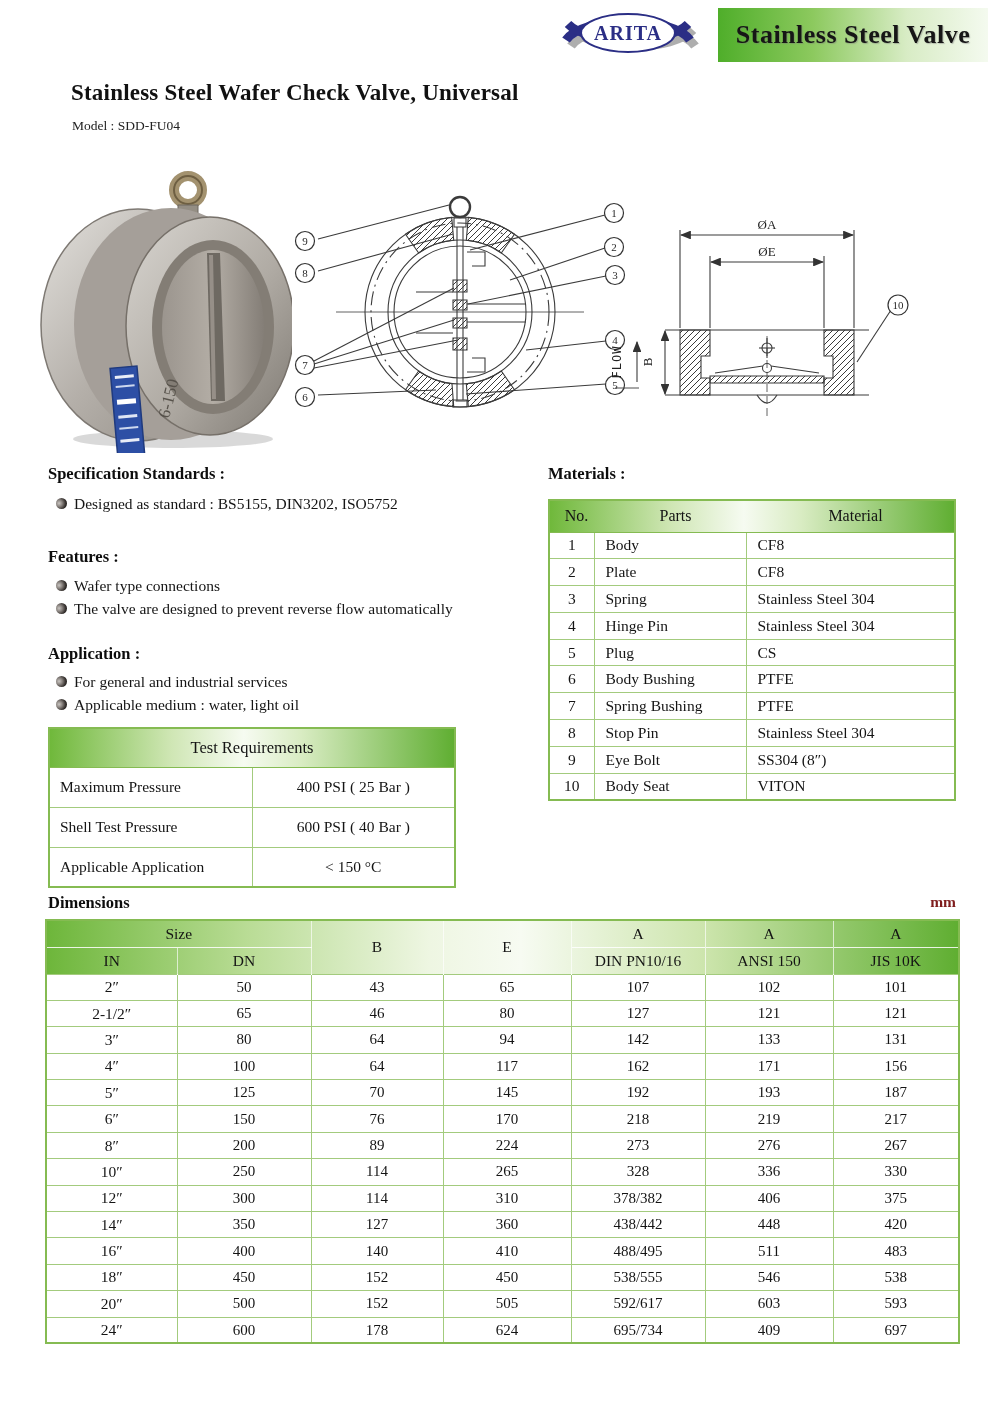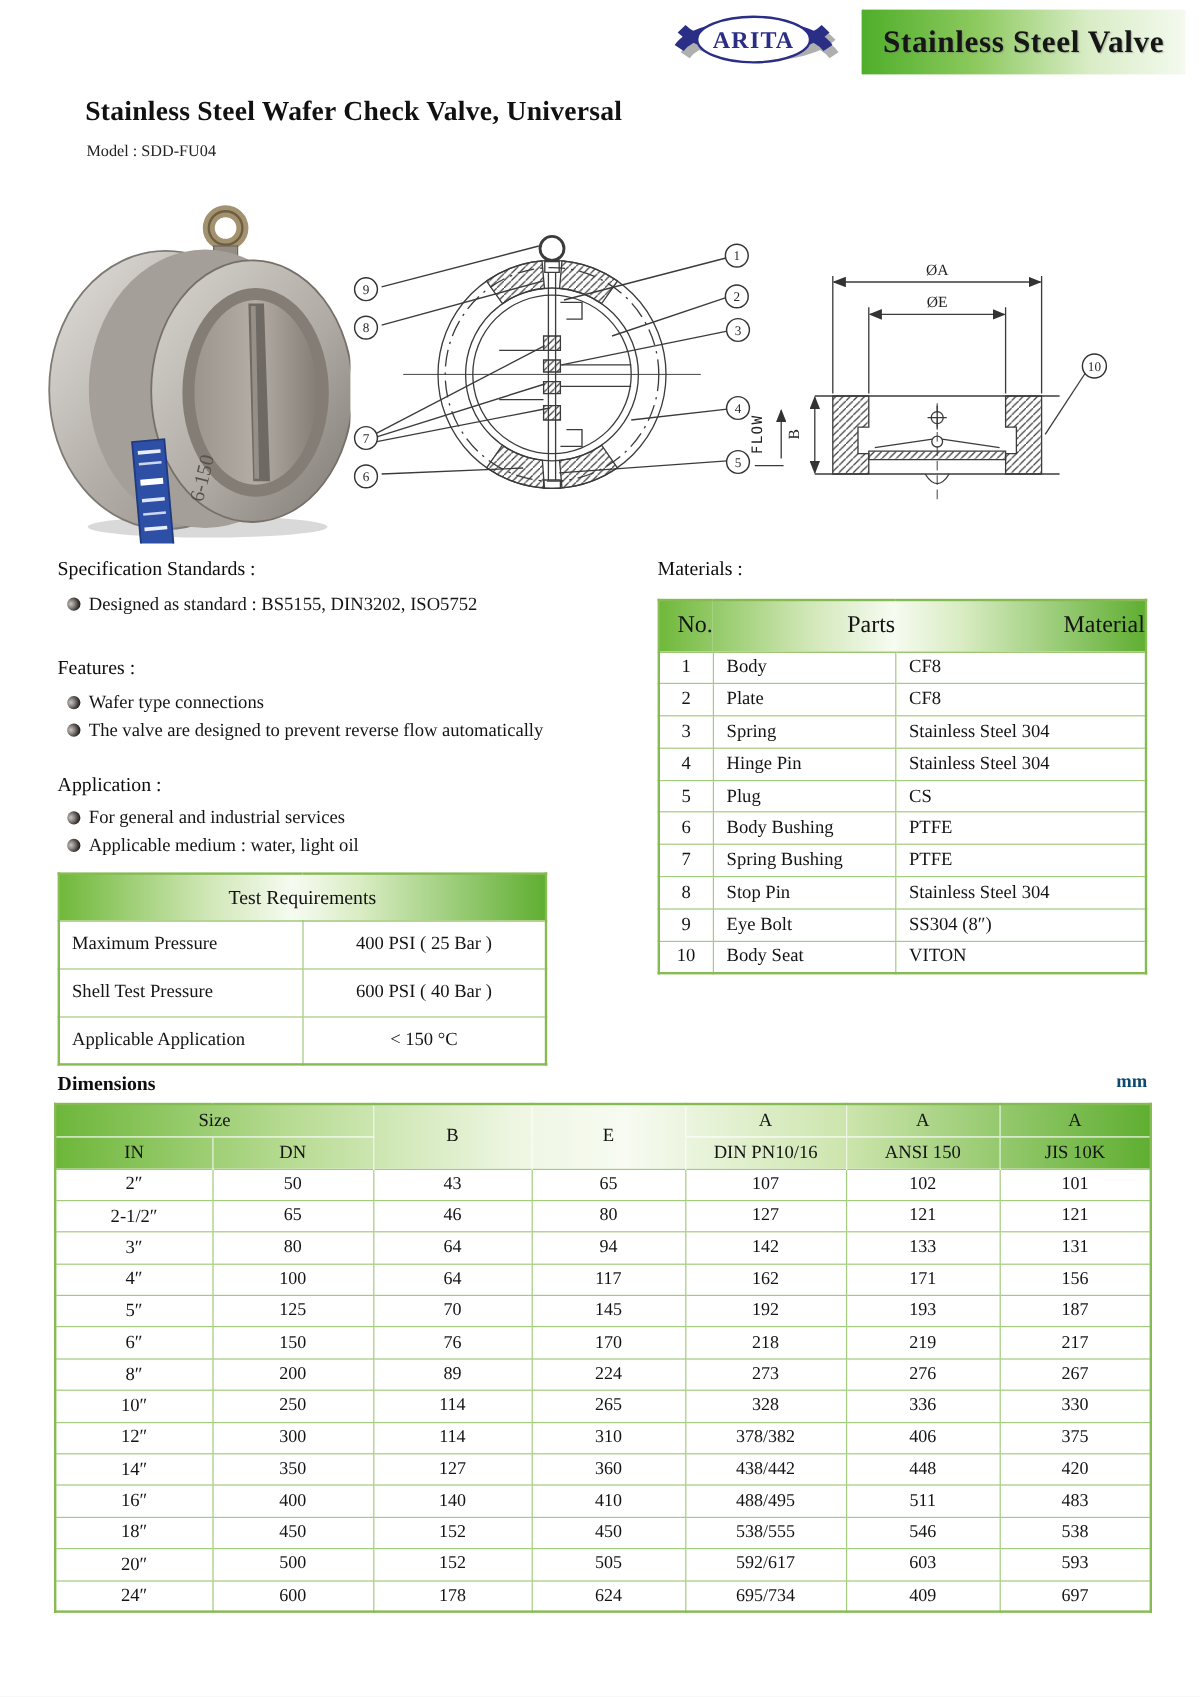--- a/index.html
+++ b/index.html
@@ -15,61 +15,61 @@
                  text-shadow:1px 1px 1px rgba(120,120,120,.45); }
 
   
   .doc-title { position:absolute; left:71px; top:80px; font-size:23px; font-weight:bold; color:#111;
                letter-spacing:0.2px; }
   .doc-model { position:absolute; left:72px; top:118px; font-size:13.5px; color:#222; }
 
   
   .photo-wrap  { position:absolute; left:38px;  top:163px; width:254px; height:290px; }
   .front-diag  { position:absolute; left:288px; top:192px; width:365px; height:235px; }
-  .sect-diag   { position:absolute; left:621px; top:190px; width:345px; height:232px; }
+  .sect-diag   { position:absolute; left:607px; top:190px; width:345px; height:232px; }
   svg { display:block; }
   .draft line, .draft path, .draft circle, .draft rect, .draft polyline { vector-effect:non-scaling-stroke; }
   .callout-num { font-family:"Liberation Serif",serif; font-size:11px; fill:#2a2a2a; }
   .dim-label   { font-family:"Liberation Serif",serif; font-size:13px; fill:#222; }
 
   
-  .sec-heading { position:absolute; left:48px; font-size:16.5px; font-weight:normal; color:#0d0d0d;text-align:right; }
+  .sec-heading { position:absolute; left:48px; font-size:16.5px; font-weight:bold; color:#0d0d0d;text-align:right; }
   .right-heading { left:548px; }
   ul.blist { position:absolute; left:56px; width:430px; list-style:none; }
   ul.blist li { position:relative; padding-left:18px; font-size:15.5px; line-height:23px; color:#151515; width:412px; }
   ul.blist .bullet { position:absolute; left:0; top:6px; width:11px; height:11px; border-radius:50%;
       background:radial-gradient(circle at 28% 48%, #c9c5c1 0%, #8a8480 32%, #413c39 62%, #0f0c0a 88%); }
 
   
   table { border-collapse:collapse; table-layout:fixed; font-family:"Liberation Serif","DejaVu Serif",serif; }
   .grn-head { background:linear-gradient(to right,#6fb83a 0%,#cfe6b4 30%,#f6fbf1 48%,#d9ecc3 62%,#5fae31 100%); }
 
   
   .test-table { position:absolute; left:48px; top:727px; width:408px; border:2px solid #85bb52; }
   .test-table th { height:39px; font-size:16.5px; font-weight:normal; color:#141414;
                    border-bottom:1px solid #85bb52; }
   .test-table td { height:40px; font-size:15.5px; border:1px solid #a3cb7d; color:#141414; background:#fff; }
   .test-table td:first-child { padding-left:10px; text-align:left; width:222px; }
   .test-table td:last-child  { text-align:center; }
 
   
   .mat-table { position:absolute; left:548px; top:499px; width:408px; border:2px solid #85bb52; }
-  .mat-table th { height:43px; font-size:20px; font-weight:normal; text-align:right; color:#141414;
+  .mat-table th { height:32px; font-size:16px; font-weight:normal; text-align:center; color:#141414;
                   border-bottom:1px solid #85bb52; }
   .mat-table th:nth-child(1){ width:45px; padding-left:9px; }
   .mat-table th:nth-child(2){ width:152px; padding-left:11px; }
   .mat-table th:nth-child(3){ padding-left:11px; }
   .mat-table td { height:26.8px; font-size:15.5px; border:1px solid #a3cb7d; background:#fff; color:#141414; }
   .mat-table td:first-child { text-align:center; }
   .mat-table td:nth-child(2), .mat-table td:nth-child(3) { padding-left:11px; text-align:left; }
 
   
   .dims-caption { position:absolute; left:48px; top:893px; width:908px; display:flex; justify-content:space-between; }
   .dims-caption .cap { font-size:16.5px; font-weight:bold; color:#0d0d0d; }
-  .dims-caption .unit { font-size:15.5px; font-weight:bold; color:#0c4a6e; }
+  .dims-caption .unit { font-size:15.5px; font-weight:bold; color:#7f1d1d; }
   .dims-table { position:absolute; left:45px; top:919px; width:913px; border:2px solid #85bb52; }
   .dims-table thead { background:linear-gradient(to right,#6db63a 0%,#b9dc95 22%,#eef6e2 42%,#f7fbf2 52%,#cde5ad 72%,#5fae31 100%);
                       border-bottom:1px solid #85bb52; }
   .dims-table th { font-weight:normal; font-size:15.5px; color:#141414; height:27px; }
   .dims-table thead tr + tr th { border-top:1px solid rgba(255,255,255,.85);margin-left:27px; }
   .dims-table th.no-top { border-top:none; }
   .dims-table thead th + th { border-left:1px solid rgba(255,255,255,.65); }
   .dims-table td { height:26.4px; text-align:center; font-size:15px; border:1px solid #a3cb7d; background:#fff; color:#141414; }
   .dims-table td:first-child { font-size:15.5px; }
 </style>

